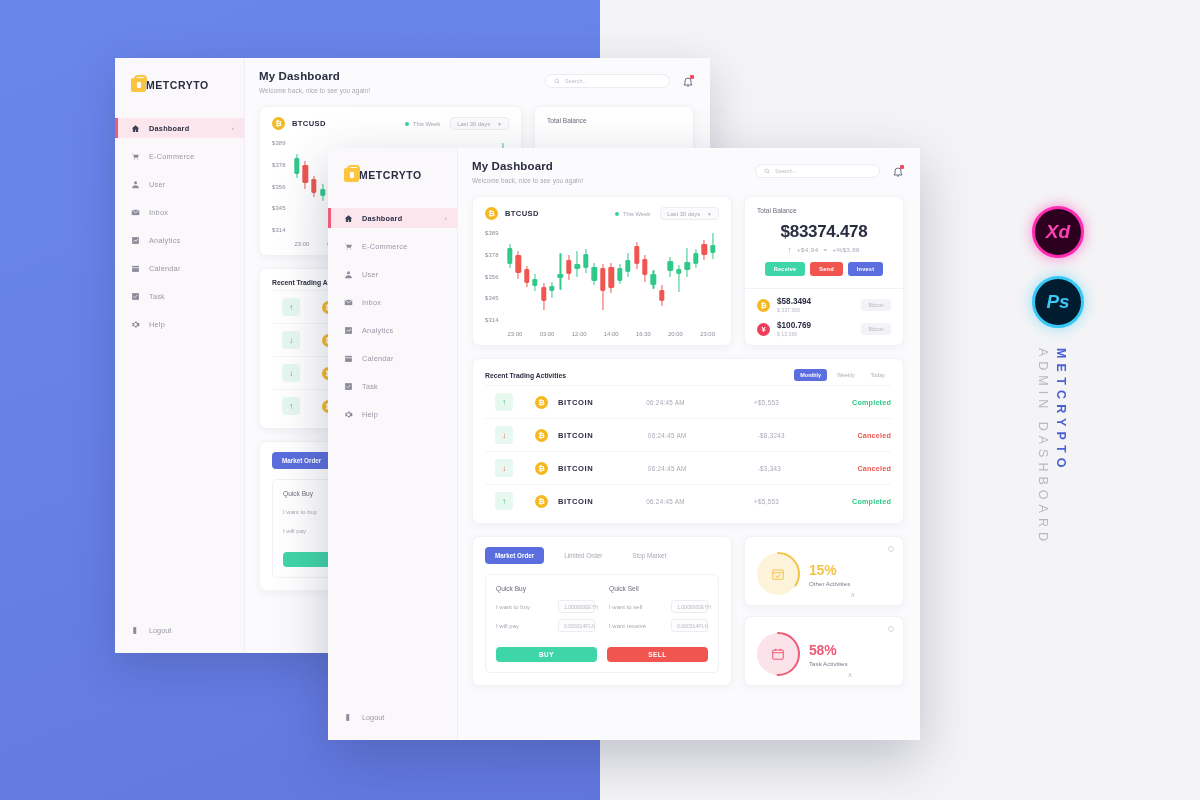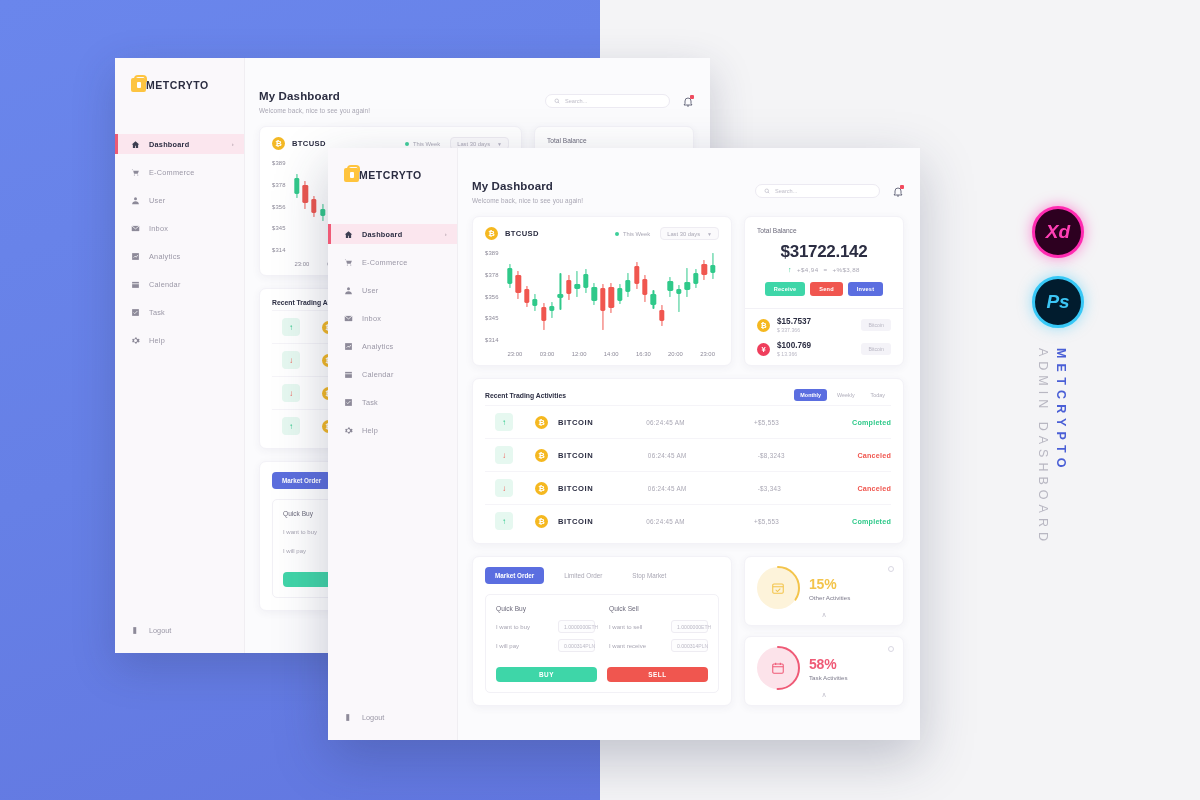--- a/index.html
+++ b/index.html
@@ -75,21 +75,21 @@
 
   .nav { display: flex; flex-direction: column; }
   .nav-item {
     display: flex; align-items: center; gap: 9px;
     height: 20px; padding: 0 10px 0 16px;
     margin-bottom: 8px;
     font-size: 7.3px; color: #9a97a6; letter-spacing: .25px;
     position: relative;
   }
   .nav-item.active {
-    background: #fbe6ee; color: #2b2d42; font-weight: bold; margin-top: 16px;
+    background: #fbe6ee; color: #2b2d42; font-weight: bold;
   }
   .nav-item.active:before {
     content: ""; position: absolute; left: 0; top: 0;
     width: 2.5px; height: 100%; background: #ef5a76;
   }
   .nav-ico { width: 9px; height: 9px; flex: 0 0 9px; color: #8d8a99; }
   .nav-item.active .nav-ico { color: #3d3f52; }
   .nav-ico svg { width: 100%; height: 100%; display: block; fill: currentColor; }
   .nav-chev { margin-left: auto; font-size: 6px; color: #b9a7b2; }
 
@@ -100,21 +100,21 @@
   }
 
   
   .main {
     flex: 1; background: #fbfbfd;
     display: flex; flex-direction: column;
     min-width: 0; overflow: hidden;
   }
   .topbar {
     display: flex; align-items: flex-start;
-    padding: 32px 16px 12px 14px; gap: 13px;
+    padding: 12px 16px 12px 14px; gap: 13px;
   }
   .page-title { font-size: 11.5px; font-weight: bold; color: #2b2d42; letter-spacing: .15px; }
   .page-sub { font-size: 6.4px; color: #a9a7b4; margin-top: 5px; letter-spacing: .1px; }
   .topbar-right {
     margin-left: auto; display: flex; align-items: center; gap: 12px; padding-top: 4px;
   }
   .search {
     width: 125px; height: 14px; background: #fff; border-radius: 7px;
     border: 1px solid #eceaf2;
     display: flex; align-items: center; gap: 5px; padding: 0 8px;
@@ -283,21 +283,21 @@
   .big-btn {
     flex: 1; height: 15px; border: none; border-radius: 4px;
     color: #fff; font-size: 6.4px; font-weight: bold; letter-spacing: .5px;
     font-family: inherit;
   }
   .big-btn.buy { background: #3ed6a8; }
   .big-btn.sell { background: #f0564f; }
 
   
   .stats-col { flex: 0 0 160px; display: flex; flex-direction: column; gap: 10px; }
-  .stat-card { position: relative; padding: 10px 12px 4px 12px; flex: 1; display: flex; flex-direction: column; }
+  .stat-card { position: relative; padding: 10px 12px 4px 12px; flex: 1; display: flex; flex-direction: row; }
   .stat-main { display: flex; align-items: center; gap: 10px; }
   .donut {
     width: 42px; height: 42px; border-radius: 50%; flex: 0 0 42px;
     display: flex; align-items: center; justify-content: center;
     position: relative;
   }
   .donut.yellow { background: #fdf3da; }
   .donut.pink { background: #fce3ea; }
   .donut svg { position: absolute; inset: -4px; width: 50px; height: 50px; }
   .donut-ico { width: 14px; height: 14px; }
@@ -928,38 +928,38 @@
                   <span>20:00</span>
                   <span>23:00</span>
                 </div>
               </div>
             </div>
           </div>
 
           <div class="card balance-card">
             <div class="bal-top">
               <div class="bal-label">Total Balance</div>
-              <div class="bal-amount">$31722.142</div>
+              <div class="bal-amount">$83374.478</div>
               <div class="bal-delta">
                 <span class="arrow-up">↑</span>
                 <span>+$4,94</span>
                 <span>=</span>
                 <span>+%$3,88</span>
               </div>
               <div class="bal-actions">
                 <button class="pill receive">Receive</button>
                 <button class="pill send">Send</button>
                 <button class="pill invest">Invest</button>
               </div>
             </div>
             <div class="bal-list">
               <div class="bal-row">
                 <div class="bal-coin btc">₿</div>
                 <div class="bal-vals">
-                  <div class="bal-main">$15.7537</div>
+                  <div class="bal-main">$58.3494</div>
                   <div class="bal-sub">$ 337.366</div>
                 </div>
                 <div class="bal-tag">Bitcoin</div>
               </div>
               <div class="bal-row">
                 <div class="bal-coin yen">¥</div>
                 <div class="bal-vals">
                   <div class="bal-main">$100.769</div>
                   <div class="bal-sub">$ 13.366</div>
                 </div>

